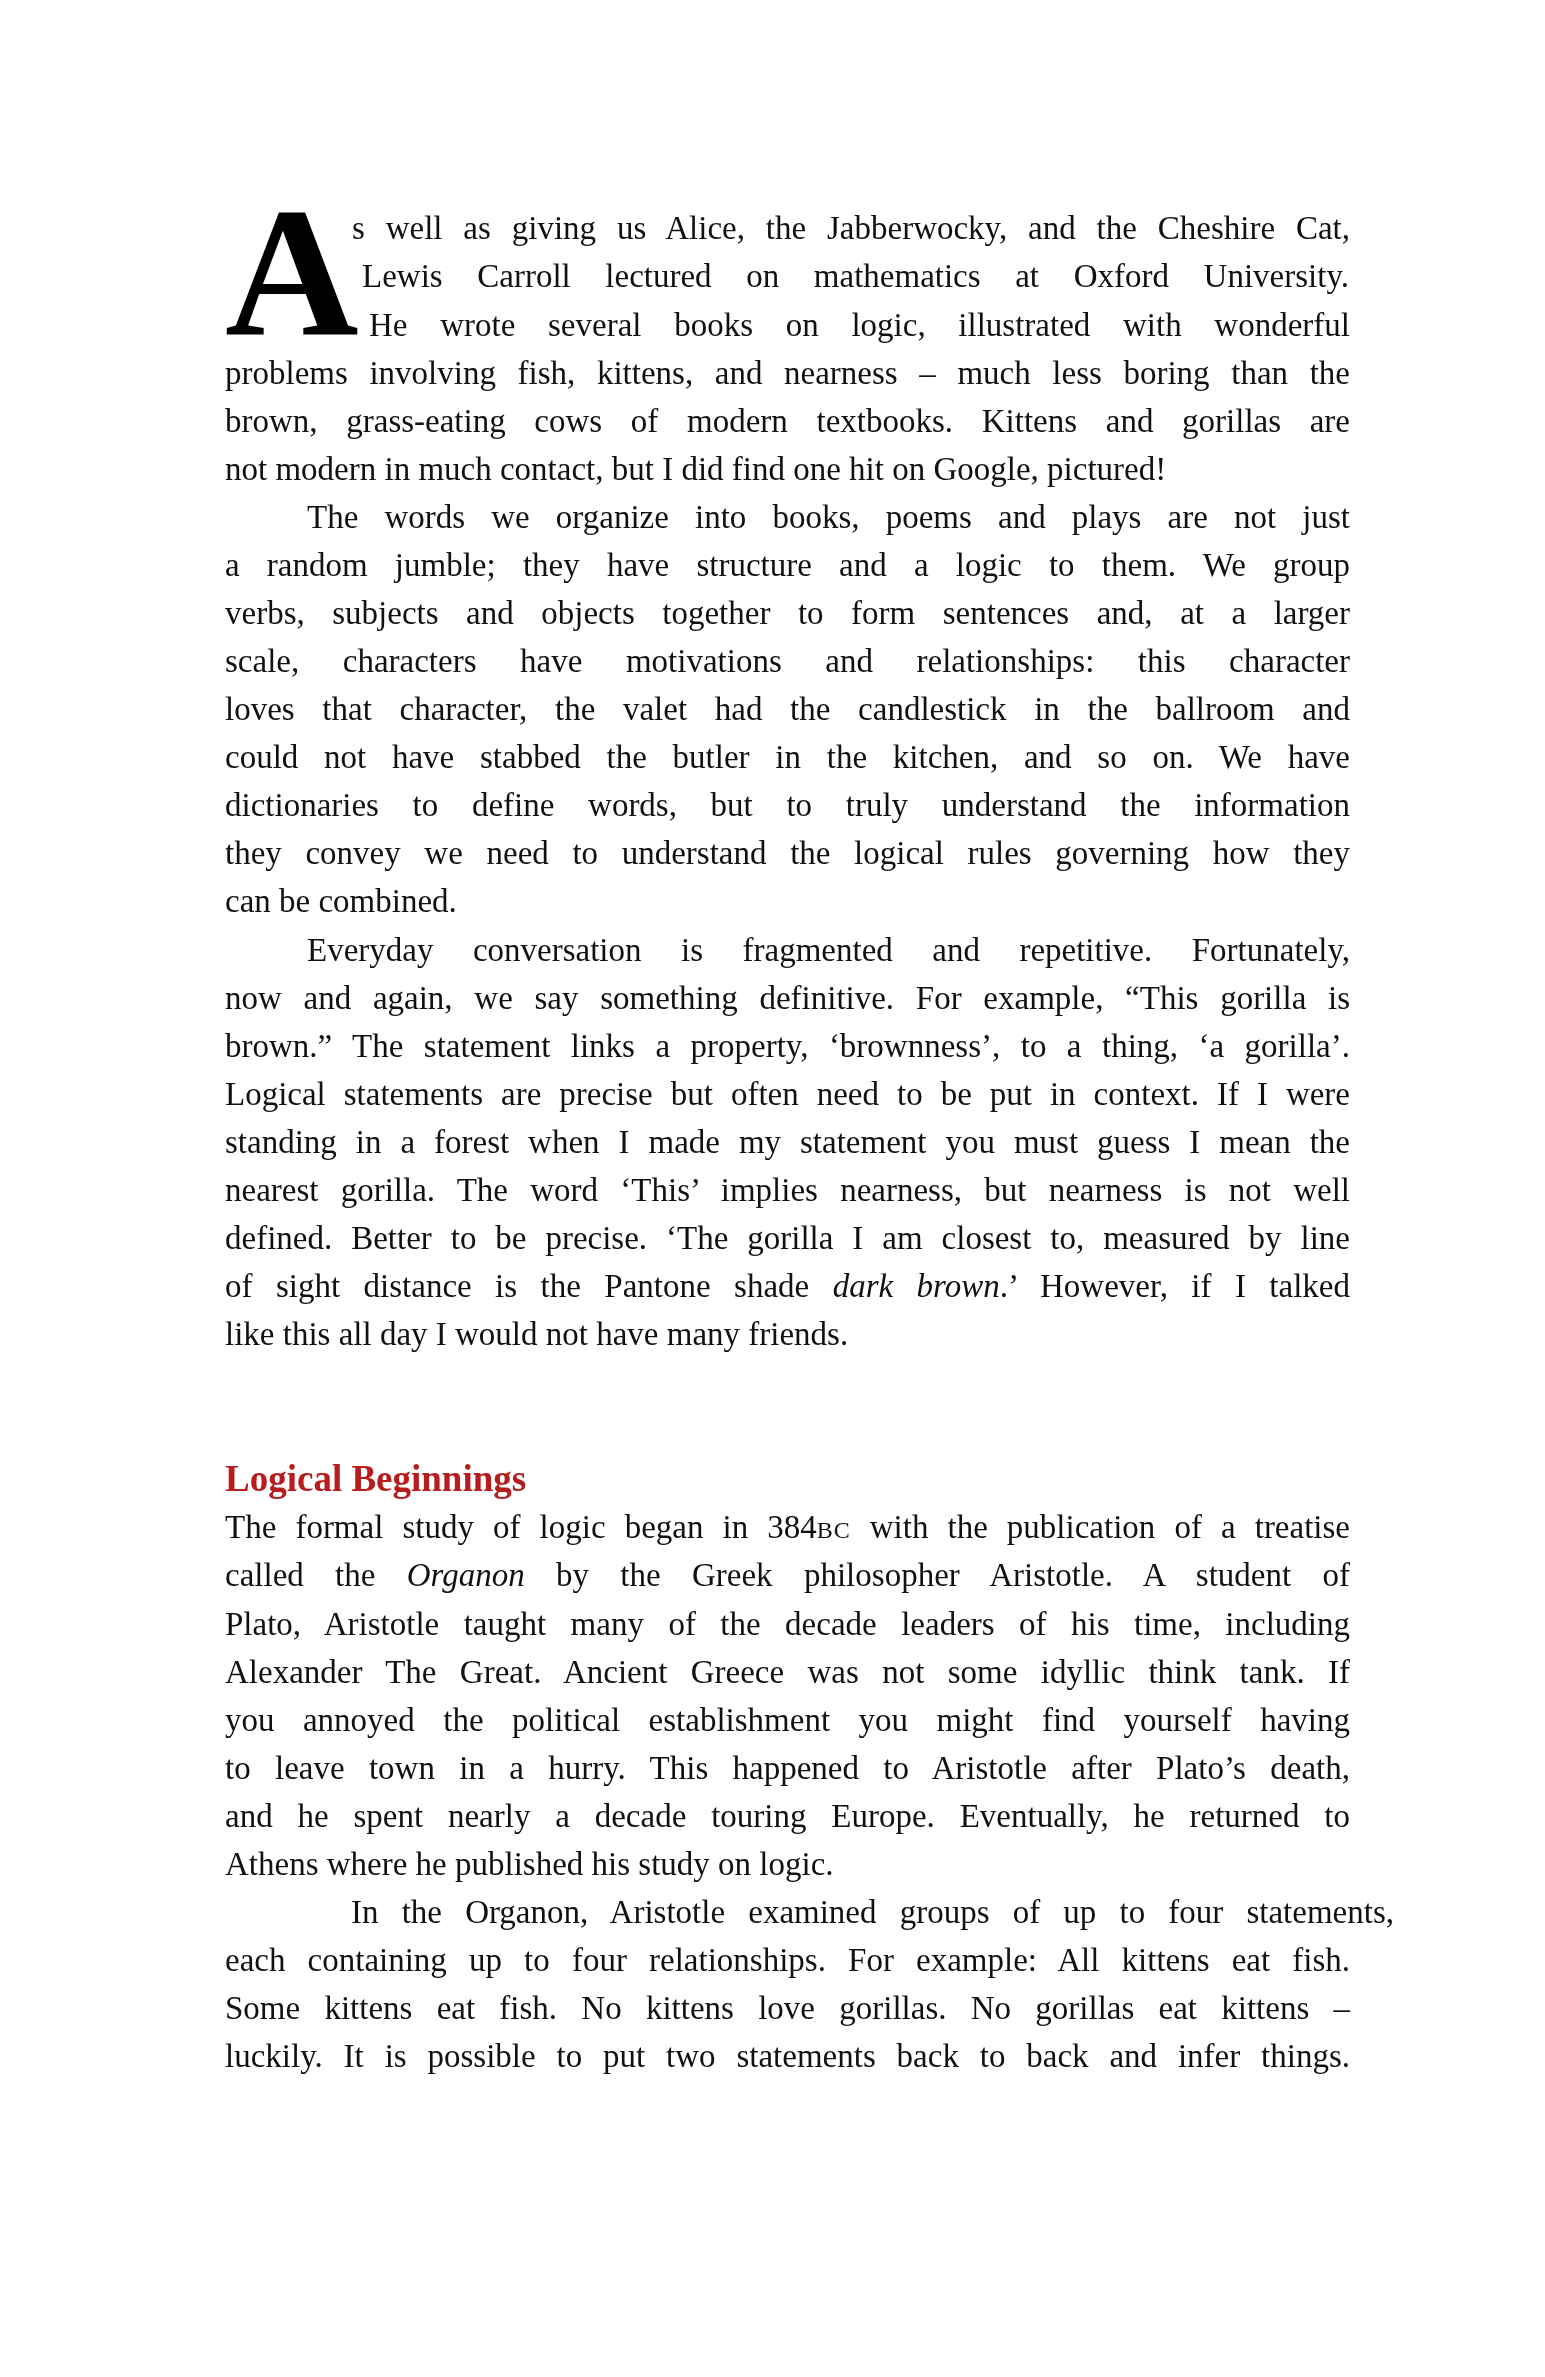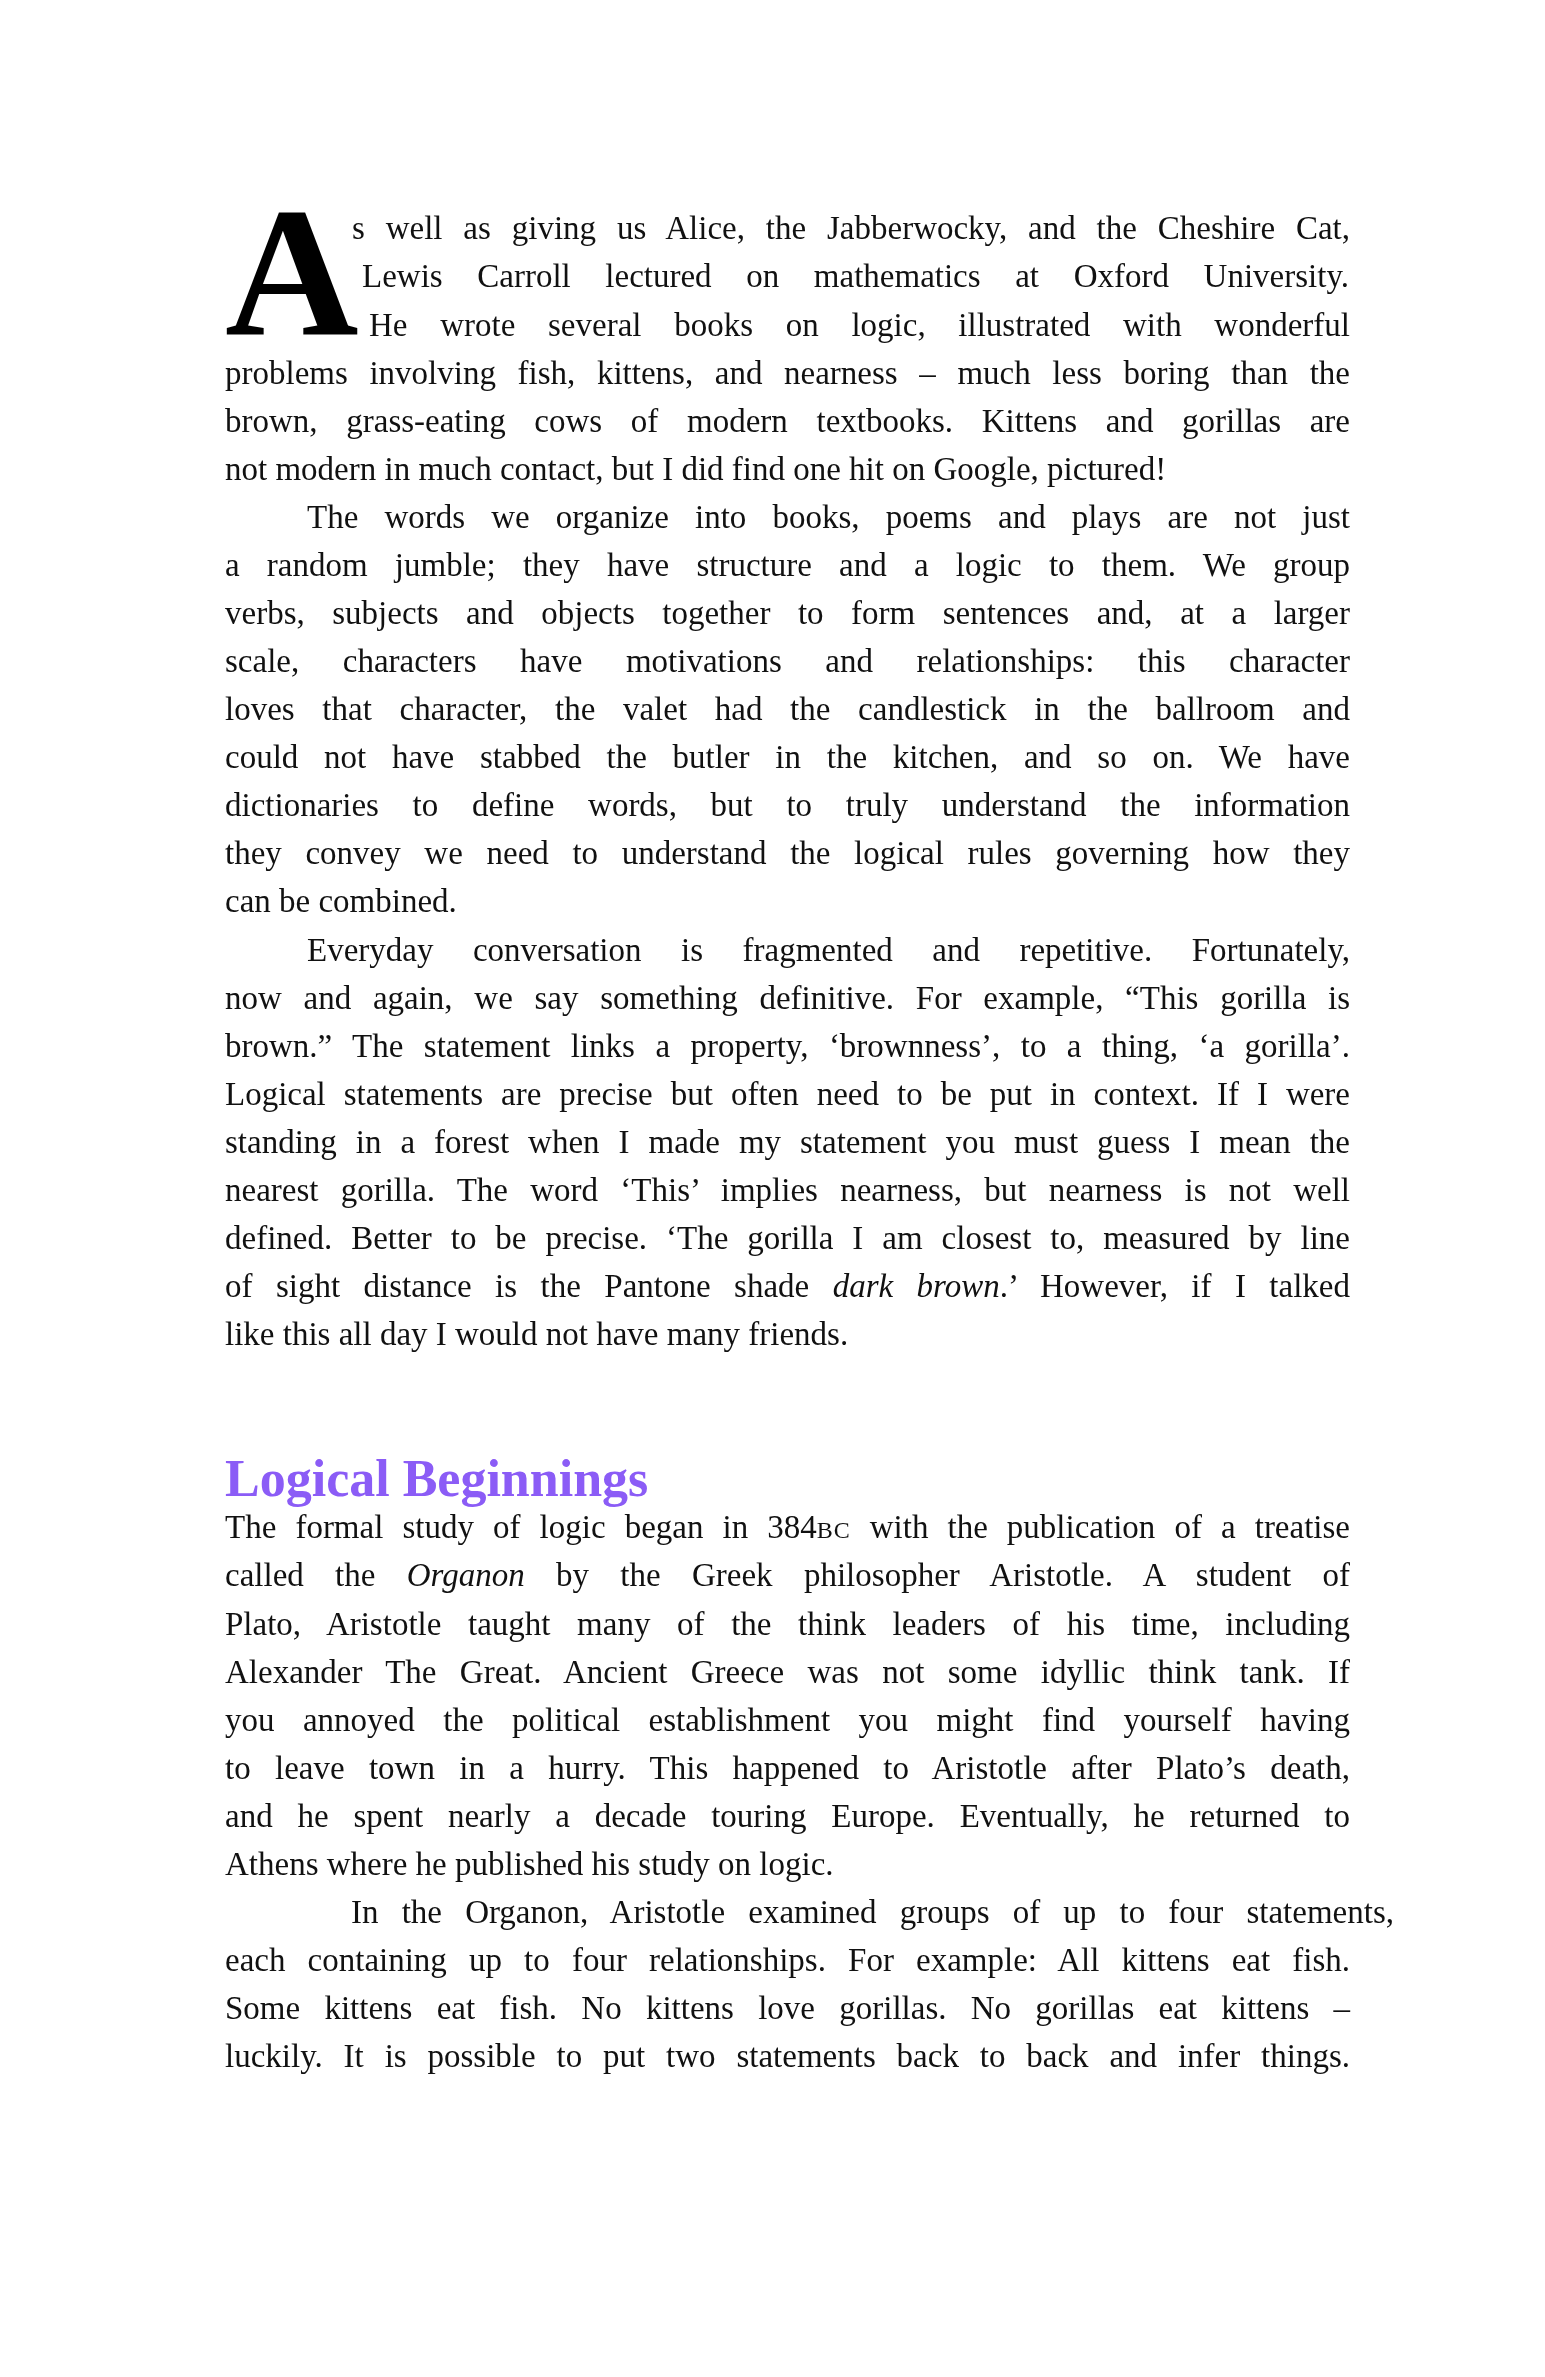--- a/index.html
+++ b/index.html
@@ -6,21 +6,21 @@
   body { width:1545px; height:2377px; position:relative; overflow:hidden; color:#111; }
   .page { position:absolute; left:0; top:0; width:1545px; height:2377px; background:#fff; }
   .text-block { position:absolute; left:225px; width:1125px; font-family:"Liberation Serif","DejaVu Serif",serif; font-size:33px; }
   .line { position:absolute; left:0; width:1125px; height:48px; line-height:48px; white-space:nowrap; text-align:justify; text-align-last:justify; }
   .line.last { text-align-last:left; }
   .line.indent { left:82px; width:1043px; }
   .line.drop-offset-1 { left:127px; width:998px; }
   .line.drop-offset-2 { left:137px; width:987px; }
   .line.drop-offset-3 { left:144px; width:981px; }
   .dropcap { position:absolute; left:225px; top:199px; font-family:"Liberation Serif","DejaVu Serif",serif; font-size:185px; line-height:146px; height:146px; font-weight:bold; color:#000; }
-  .heading { position:absolute; left:225px; top:1455px; font-family:"Liberation Serif","DejaVu Serif",serif; font-weight:bold; font-size:52px; line-height:48px; color:#8b5cf6; }
+  .heading { position:absolute; left:225px; top:1455px; font-family:"Liberation Serif","DejaVu Serif",serif; font-weight:bold; font-size:37px; line-height:48px; color:#b91c1c; }
   .footer { position:absolute; right:33px; top:2310px; font-family:"Liberation Sans","DejaVu Sans",sans-serif; font-size:34px; line-height:48px; color:#000; letter-spacing:0px; }
   em { font-style:italic; }
   .sc { font-size:24px; letter-spacing:0.9px; }
 </style>
 </head>
 <body>
 
 <div class="page">
 
   <div class="dropcap">A</div>
@@ -56,21 +56,21 @@
     <div class="line" style="top:1214px;">defined. Better to be precise. ‘The gorilla I am closest to, measured by line</div>
     <div class="line" style="top:1262px;"><span>of sight distance is the Pantone shade </span><em>dark brown</em><span>.’ However, if I talked</span></div>
     <div class="line last" style="top:1310px;">like this all day I would not have many friends.</div>
   </div>
 
   <div class="heading">Logical Beginnings</div>
 
   <div class="text-block" style="top:0;">
     <div class="line" style="top:1503px;"><span>The formal study of logic began in 384</span><span class="sc">BC</span><span> with the publication of a treatise</span></div>
     <div class="line" style="top:1551px;"><span>called the </span><em>Organon</em><span> by the Greek philosopher Aristotle. A student of</span></div>
-    <div class="line" style="top:1600px;">Plato, Aristotle taught many of the think leaders of his time, including</div>
+    <div class="line" style="top:1600px;">Plato, Aristotle taught many of the decade leaders of his time, including</div>
     <div class="line" style="top:1648px;">Alexander The Great. Ancient Greece was not some idyllic think tank. If</div>
     <div class="line" style="top:1696px;">you annoyed the political establishment you might find yourself having</div>
     <div class="line" style="top:1744px;">to leave town in a hurry. This happened to Aristotle after Plato’s death,</div>
     <div class="line" style="top:1792px;">and he spent nearly a decade touring Europe. Eventually, he returned to</div>
     <div class="line last" style="top:1840px;">Athens where he published his study on logic.</div>
   </div>
 
   <div class="text-block" style="top:0;">
     <div class="line indent" style="top:1888px;margin-left:44px;">In the Organon, Aristotle examined groups of up to four statements,</div>
     <div class="line" style="top:1936px;">each containing up to four relationships. For example: All kittens eat fish.</div>

